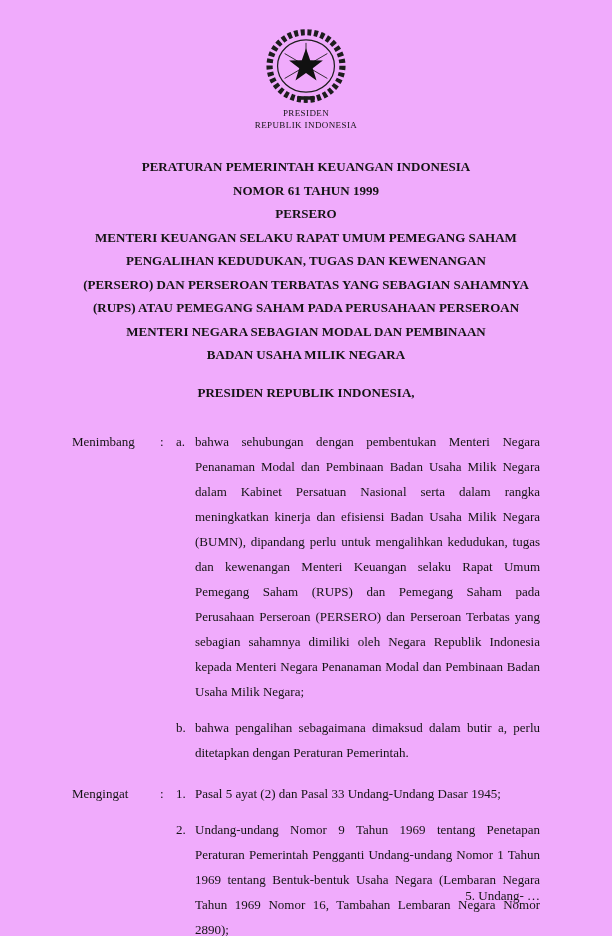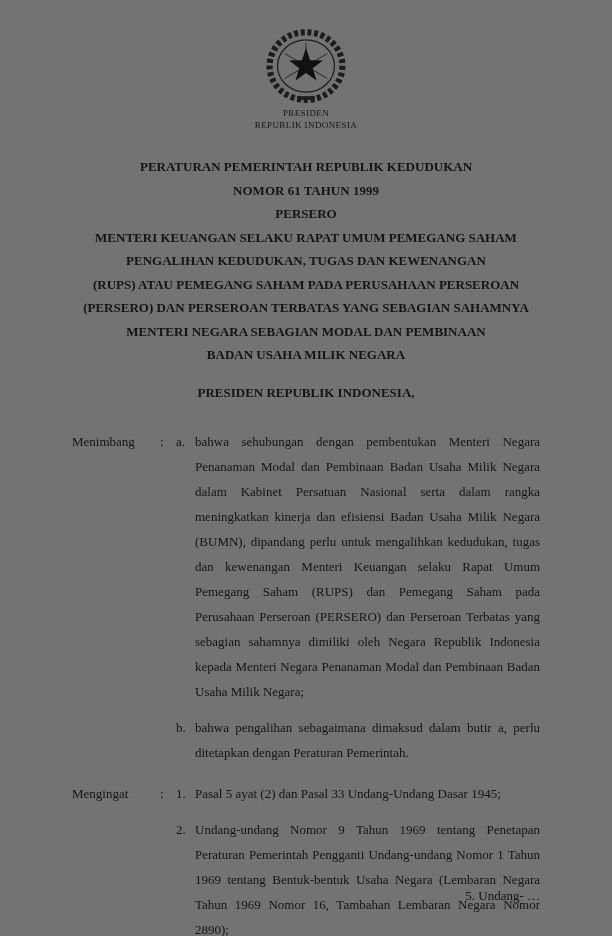--- a/index.html
+++ b/index.html
@@ -1,17 +1,17 @@
 <!DOCTYPE html>
 <html><head>
 <meta charset="utf-8">
 <style>
   html,body{margin:0;padding:0;background:#ffffff;}
   .page{
-    width:612px;height:936px;background:#737373;color:#141414;
+    width:612px;height:936px;background:#f0abfc;color:#141414;
     font-family:"Liberation Serif","DejaVu Serif",serif;
     position:relative;box-sizing:border-box;
     padding:26px 72px 0 72px;overflow:hidden;
   }
   .emblem-wrap{text-align:center;}
   .emblem-svg{display:block;margin:0 auto;}
   .emblem-caption{font-size:9px;line-height:11.5px;letter-spacing:0.4px;margin-top:2px;}
   .title-block{text-align:center;font-weight:bold;font-size:13px;line-height:23.5px;margin-top:24px;}
   .salutation{text-align:center;font-weight:bold;font-size:13px;line-height:16px;margin-top:18px;}
   .sections{margin-top:28px;font-size:13px;line-height:25px;}
@@ -44,27 +44,27 @@
       <polygon fill="#111111" points="50,25 54.7,38.5 69,38.8 57.6,47.5 61.8,61.2 50,53 38.2,61.2 42.4,47.5 31,38.8 45.3,38.5"></polygon>
       <rect x="40" y="79" width="20" height="4" fill="#1d1d1d"></rect>
     </svg>
     <div class="emblem-caption">
       <div>PRESIDEN</div>
       <div>REPUBLIK INDONESIA</div>
     </div>
   </div>
 
   <div class="title-block">
-    <div>PERATURAN PEMERINTAH REPUBLIK KEDUDUKAN</div>
+    <div>PERATURAN PEMERINTAH KEUANGAN INDONESIA</div>
     <div>NOMOR 61 TAHUN 1999</div>
     <div>PERSERO</div>
     <div>MENTERI KEUANGAN SELAKU RAPAT UMUM PEMEGANG SAHAM</div>
     <div>PENGALIHAN KEDUDUKAN, TUGAS DAN KEWENANGAN</div>
+    <div>(PERSERO) DAN PERSEROAN TERBATAS YANG SEBAGIAN SAHAMNYA</div>
     <div>(RUPS) ATAU PEMEGANG SAHAM PADA PERUSAHAAN PERSEROAN</div>
-    <div>(PERSERO) DAN PERSEROAN TERBATAS YANG SEBAGIAN SAHAMNYA</div>
     <div>MENTERI NEGARA SEBAGIAN MODAL DAN PEMBINAAN</div>
     <div>BADAN USAHA MILIK NEGARA</div>
   </div>
 
   <div class="salutation">PRESIDEN REPUBLIK INDONESIA,</div>
 
   <div class="sections">
 
     <div class="section">
       <div class="sec-label">Menimbang</div>

